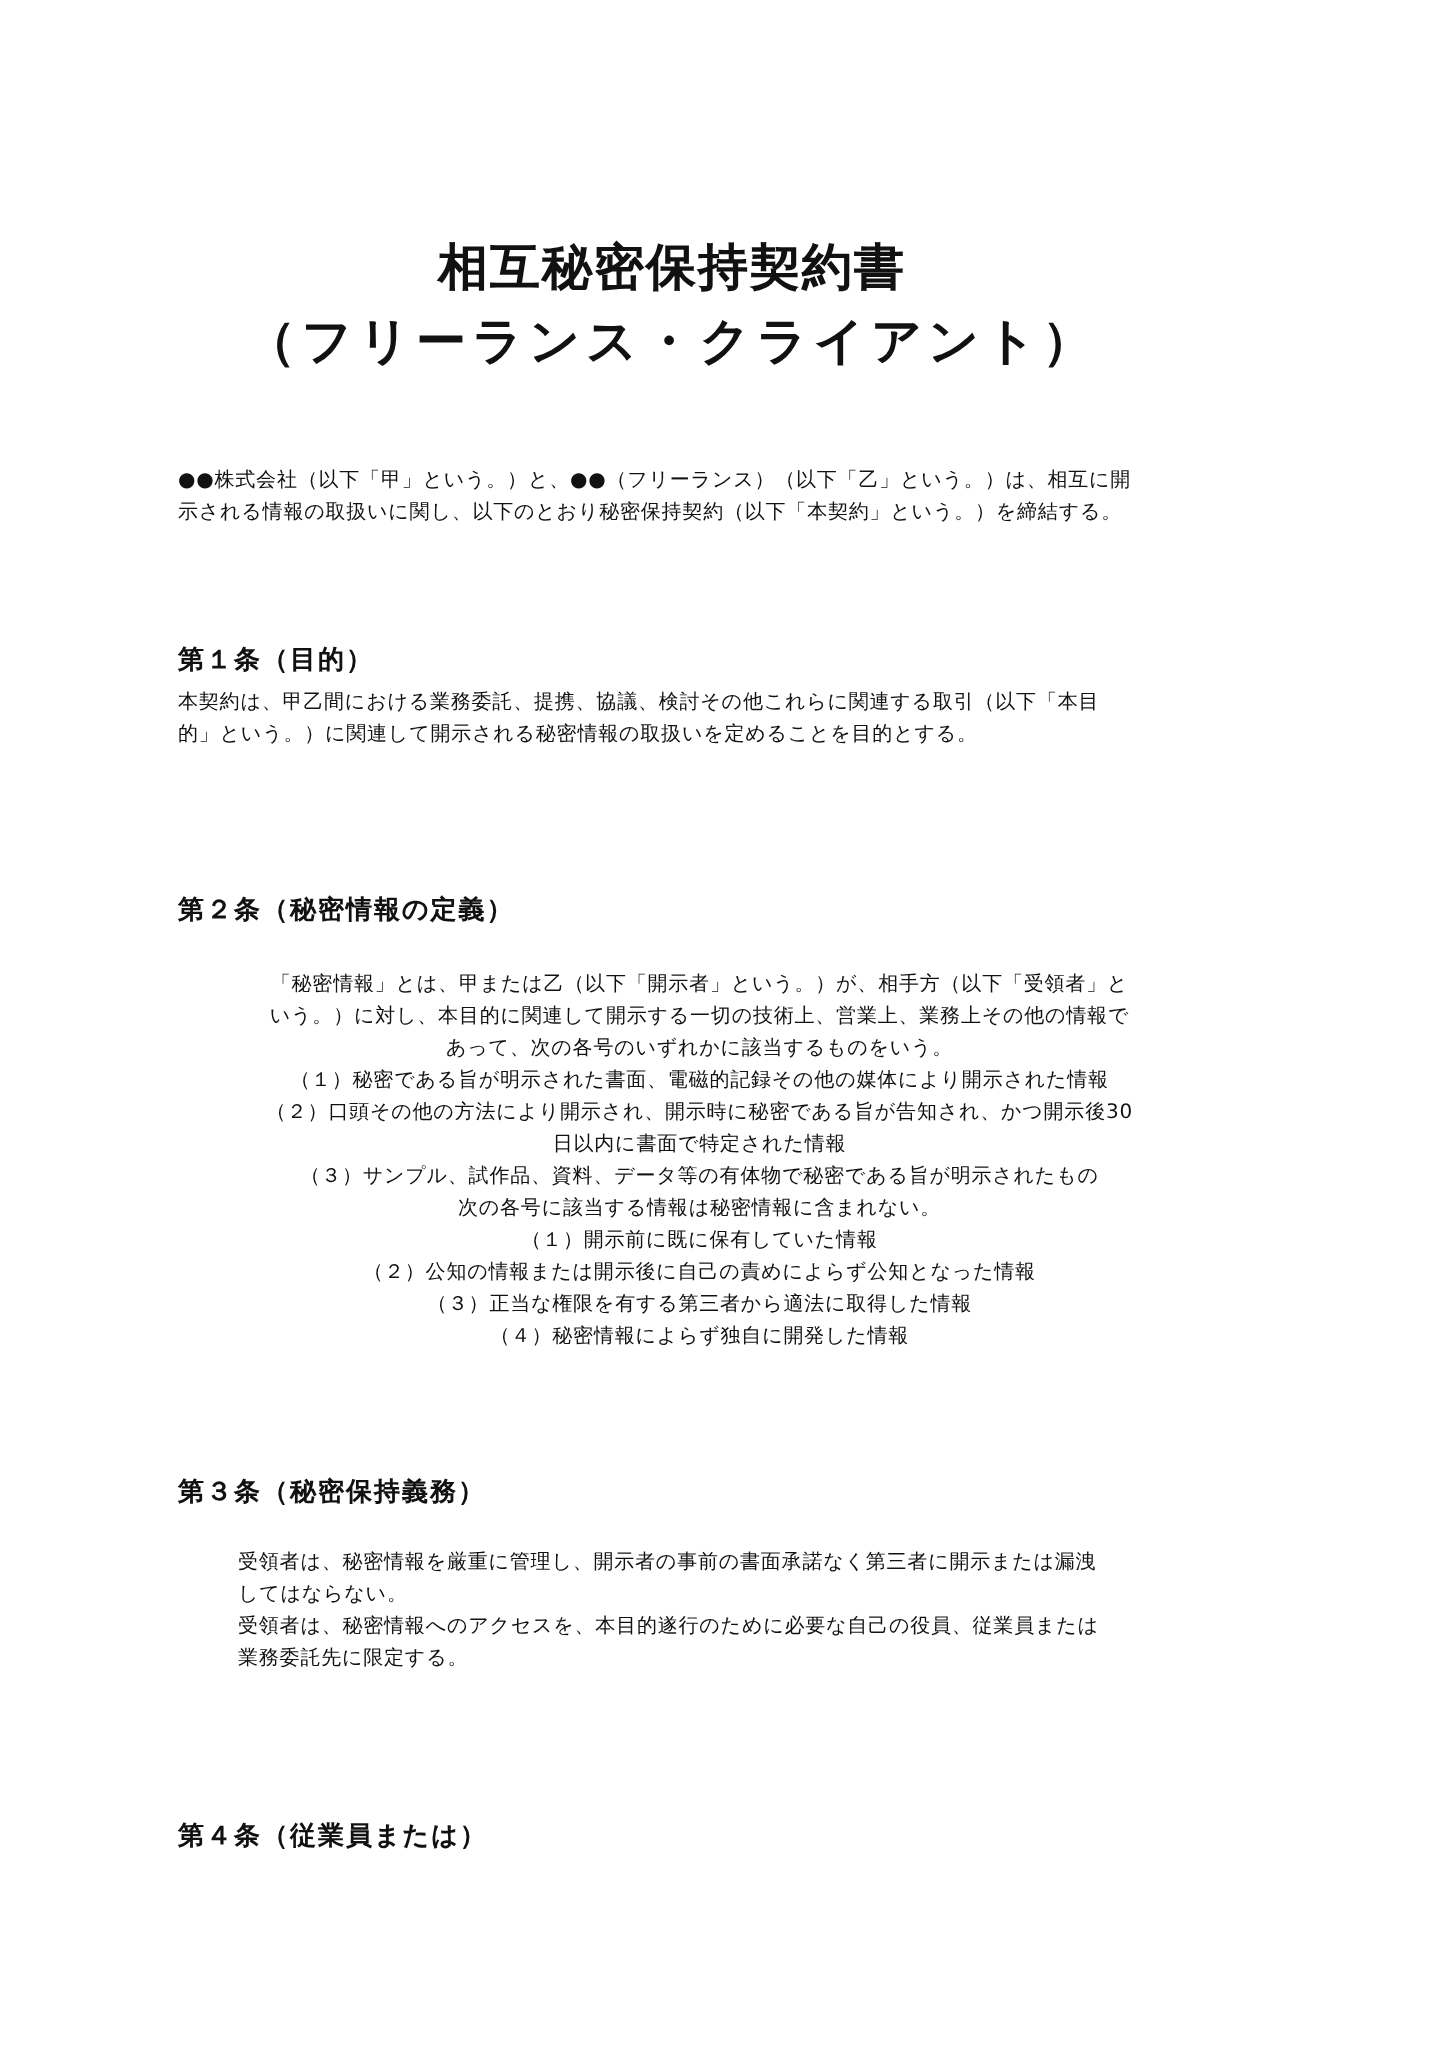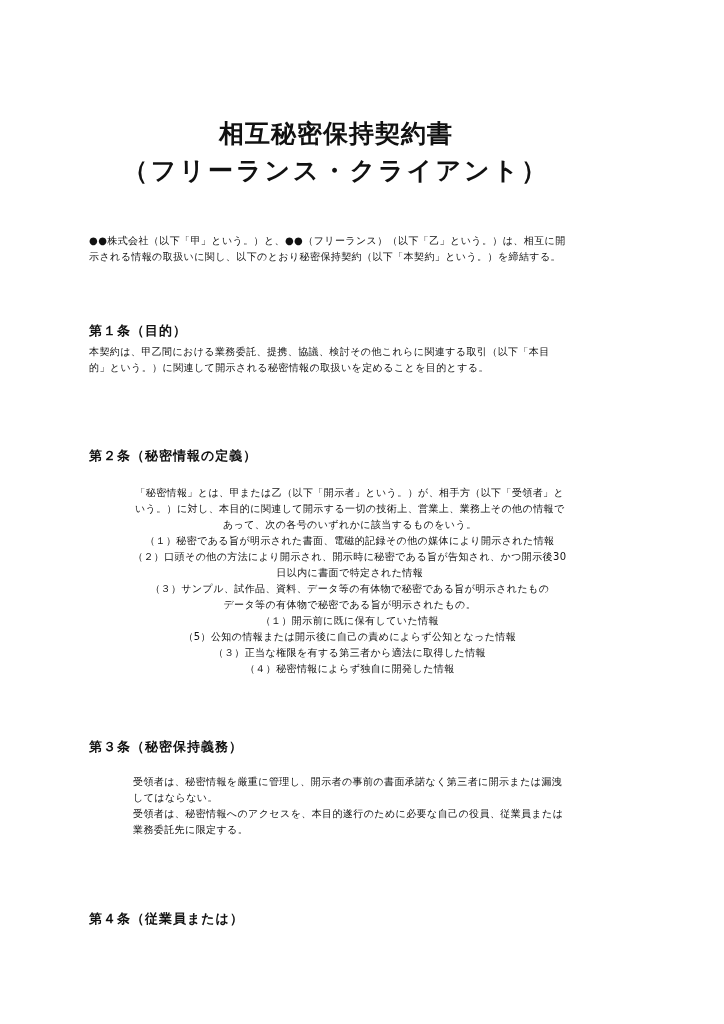--- a/index.html
+++ b/index.html
@@ -45,29 +45,29 @@
 
   <div class="heading" style="top:444px;">第２条（秘密情報の定義）</div>
   <div class="para" style="left:133px; top:485px;text-align:center;">
     <span class="line">「秘密情報」とは、甲または乙（以下「開示者」という。）が、相手方（以下「受領者」と</span>
     <span class="line">いう。）に対し、本目的に関連して開示する一切の技術上、営業上、業務上その他の情報で</span>
     <span class="line">あって、次の各号のいずれかに該当するものをいう。</span>
     <span class="line">（１）秘密である旨が明示された書面、電磁的記録その他の媒体により開示された情報</span>
     <span class="line">（２）口頭その他の方法により開示され、開示時に秘密である旨が告知され、かつ開示後30</span>
     <span class="line">日以内に書面で特定された情報</span>
     <span class="line">（３）サンプル、試作品、資料、データ等の有体物で秘密である旨が明示されたもの</span>
-    <span class="line">データ等の有体物で秘密である旨が明示されたもの。</span>
+    <span class="line">次の各号に該当する情報は秘密情報に含まれない。</span>
     <span class="line">（１）開示前に既に保有していた情報</span>
-    <span class="line">（5）公知の情報または開示後に自己の責めによらず公知となった情報</span>
+    <span class="line">（２）公知の情報または開示後に自己の責めによらず公知となった情報</span>
     <span class="line">（３）正当な権限を有する第三者から適法に取得した情報</span>
     <span class="line">（４）秘密情報によらず独自に開発した情報</span>
   </div>
 
   <div class="heading" style="top:735px;">第３条（秘密保持義務）</div>
-  <div class="para" style="left:133px; top:774px;">
+  <div class="para" style="left:119px; top:774px;">
     <span class="line">受領者は、秘密情報を厳重に管理し、開示者の事前の書面承諾なく第三者に開示または漏洩</span>
     <span class="line">してはならない。</span>
     <span class="line">受領者は、秘密情報へのアクセスを、本目的遂行のために必要な自己の役員、従業員または</span>
     <span class="line">業務委託先に限定する。</span>
   </div>
 
   <div class="heading" style="top:907px;">第４条（従業員または）</div>
 
 </div>
 

